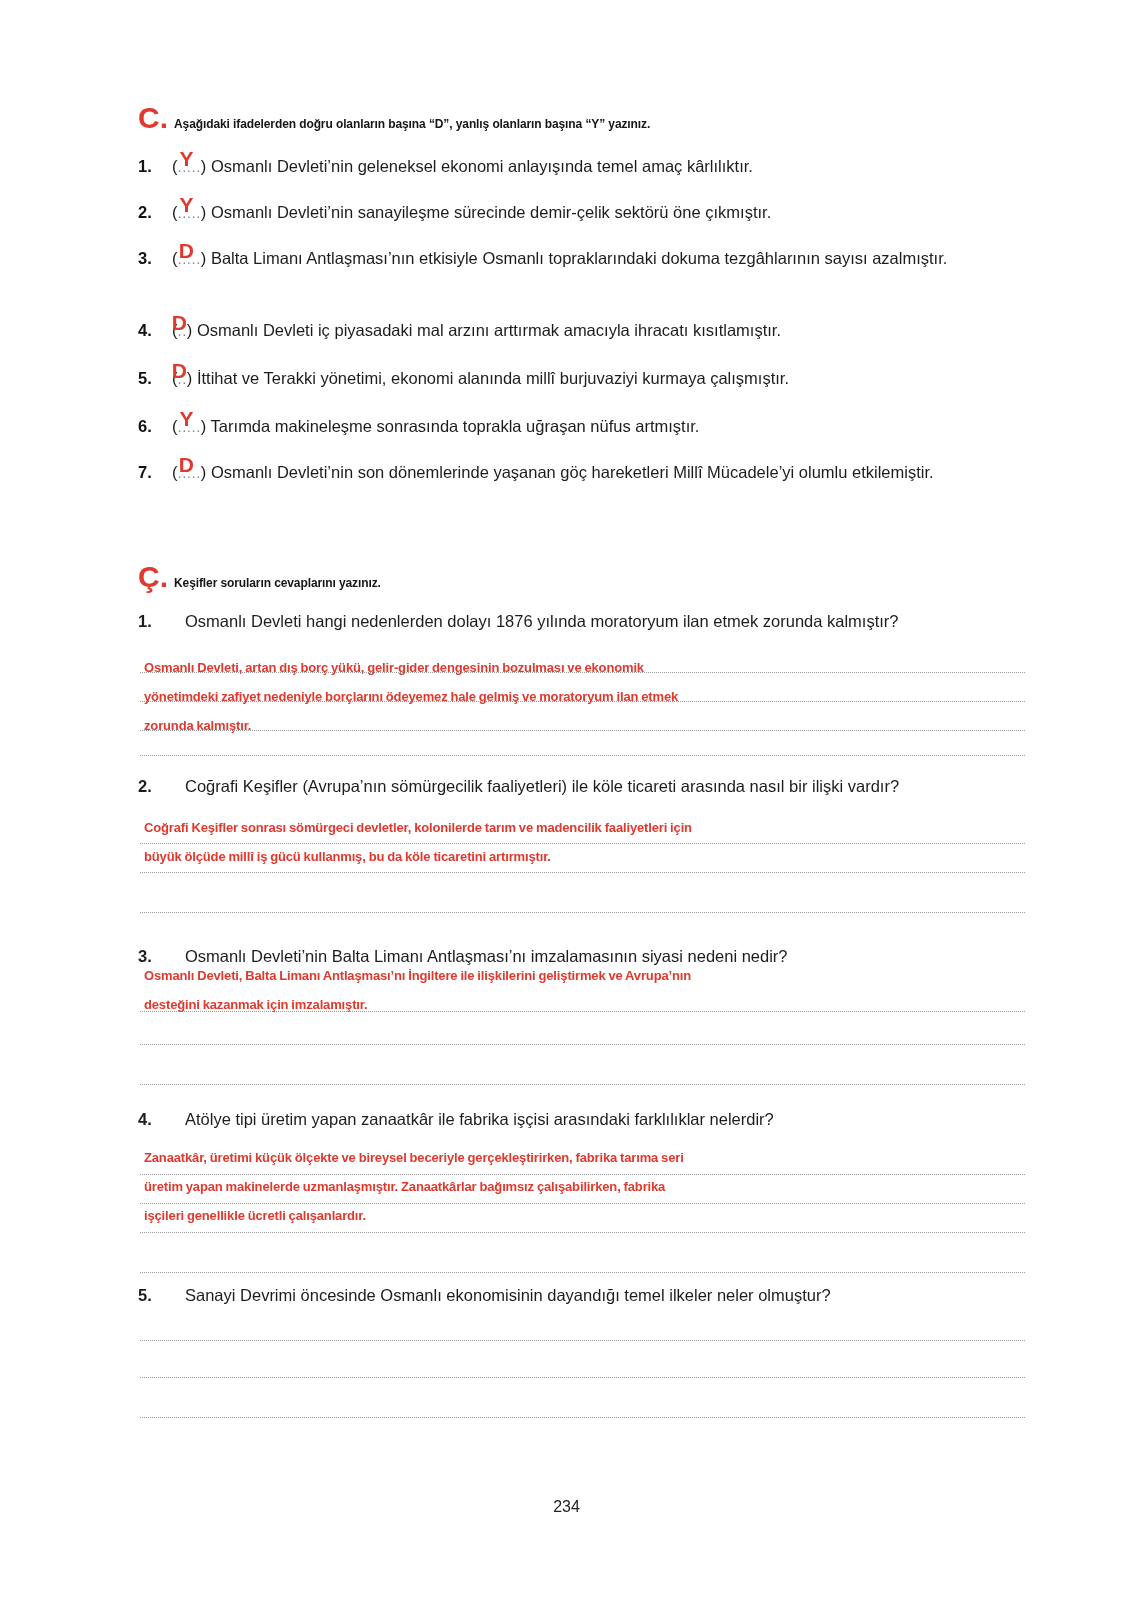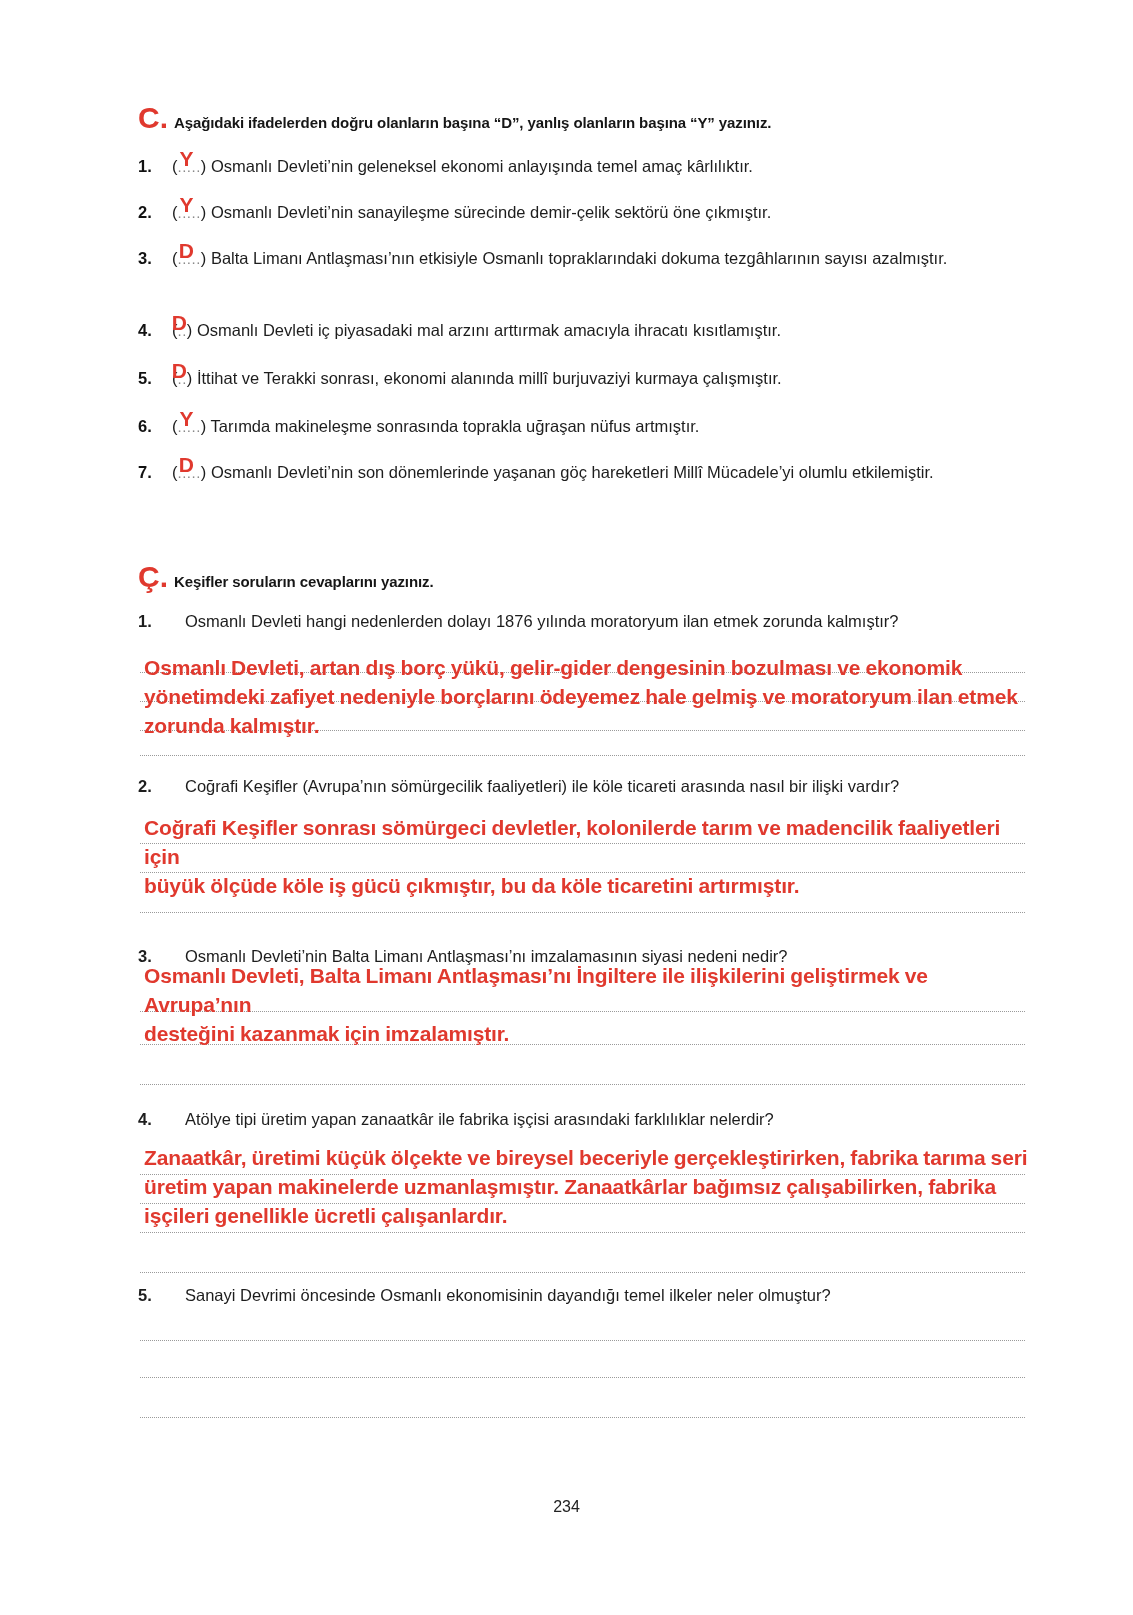--- a/index.html
+++ b/index.html
@@ -30,21 +30,21 @@
   }
   .section-letter {
     color: #E0392E;
     font-weight: bold;
     font-size: 30px;
     line-height: 1;
     width: 36px;
     flex: 0 0 36px;
   }
   .section-title {
-    font-size: 15px;
+    font-size: 12px;
     font-weight: bold;
     color: #161616;
     letter-spacing: -0.1px;
   }
 
   
   .tf-item {
     position: absolute;
     left: 138px;
     width: 880px;
@@ -107,21 +107,21 @@
     display: block;
   }
 
   
   .answer {
     position: absolute;
     left: 144px;
     width: 890px;
     color: #E0392E;
     font-weight: bold;
-    font-size: 21px;
+    font-size: 13px;
     line-height: 29px;
     letter-spacing: -0.15px;
     word-spacing: -0.5px;
   }
   .answer span { display: block; }
 
   
   .rule {
     position: absolute;
     left: 140px;
@@ -165,21 +165,21 @@
     <span class="tf-body"><span class="tf-paren">(<span class="tf-dots">.....</span><span class="tf-ans">D</span></span><span>) Balta Limanı Antlaşması’nın etkisiyle Osmanlı topraklarındaki dokuma tezgâhlarının sayısı azalmıştır.</span></span>
   </div>
 
   <div class="tf-item" style="top:319px;">
     <span class="tf-num">4.</span>
     <span class="tf-body"><span class="tf-paren">(<span class="tf-dots">..</span><span class="tf-ans">D</span></span><span>) Osmanlı Devleti iç piyasadaki mal arzını arttırmak amacıyla ihracatı kısıtlamıştır.</span></span>
   </div>
 
   <div class="tf-item" style="top:367px;">
     <span class="tf-num">5.</span>
-    <span class="tf-body"><span class="tf-paren">(<span class="tf-dots">..</span><span class="tf-ans">D</span></span><span>) İttihat ve Terakki sonrası, ekonomi alanında millî burjuvaziyi kurmaya çalışmıştır.</span></span>
+    <span class="tf-body"><span class="tf-paren">(<span class="tf-dots">..</span><span class="tf-ans">D</span></span><span>) İttihat ve Terakki yönetimi, ekonomi alanında millî burjuvaziyi kurmaya çalışmıştır.</span></span>
   </div>
 
   <div class="tf-item" style="top:415px;">
     <span class="tf-num">6.</span>
     <span class="tf-body"><span class="tf-paren">(<span class="tf-dots">.....</span><span class="tf-ans">Y</span></span><span>) Tarımda makineleşme sonrasında toprakla uğraşan nüfus artmıştır.</span></span>
   </div>
 
   <div class="tf-item" style="top:461px;">
     <span class="tf-num">7.</span>
     <span class="tf-body"><span class="tf-paren">(<span class="tf-dots">.....</span><span class="tf-ans">D</span></span><span>) Osmanlı Devleti’nin son dönemlerinde yaşanan göç hareketleri Millî Mücadele’yi olumlu etkilemiştir.</span></span>
@@ -206,21 +206,21 @@
 
   <div class="q-item" style="top:775px;">
     <span class="q-num">2.</span>
     <span class="q-text">Coğrafi Keşifler (Avrupa’nın sömürgecilik faaliyetleri) ile köle ticareti arasında nasıl bir ilişki vardır?</span>
   </div>
   <div class="rule" style="top:843px;"></div>
   <div class="rule" style="top:872px;"></div>
   <div class="rule" style="top:912px;"></div>
   <div class="answer" style="top:813px;">
     <span>Coğrafi Keşifler sonrası sömürgeci devletler, kolonilerde tarım ve madencilik faaliyetleri için</span>
-    <span>büyük ölçüde köle iş gücü çıkmıştır, bu da köle ticaretini artırmıştır.</span>
+    <span>büyük ölçüde millî iş gücü kullanmış, bu da köle ticaretini artırmıştır.</span>
   </div>
 
   <div class="q-item" style="top:945px;">
     <span class="q-num">3.</span>
     <span class="q-text">Osmanlı Devleti’nin Balta Limanı Antlaşması’nı imzalamasının siyasi nedeni nedir?</span>
   </div>
   <div class="rule" style="top:1011px;"></div>
   <div class="rule" style="top:1044px;"></div>
   <div class="rule" style="top:1084px;"></div>
   <div class="answer" style="top:961px;">

